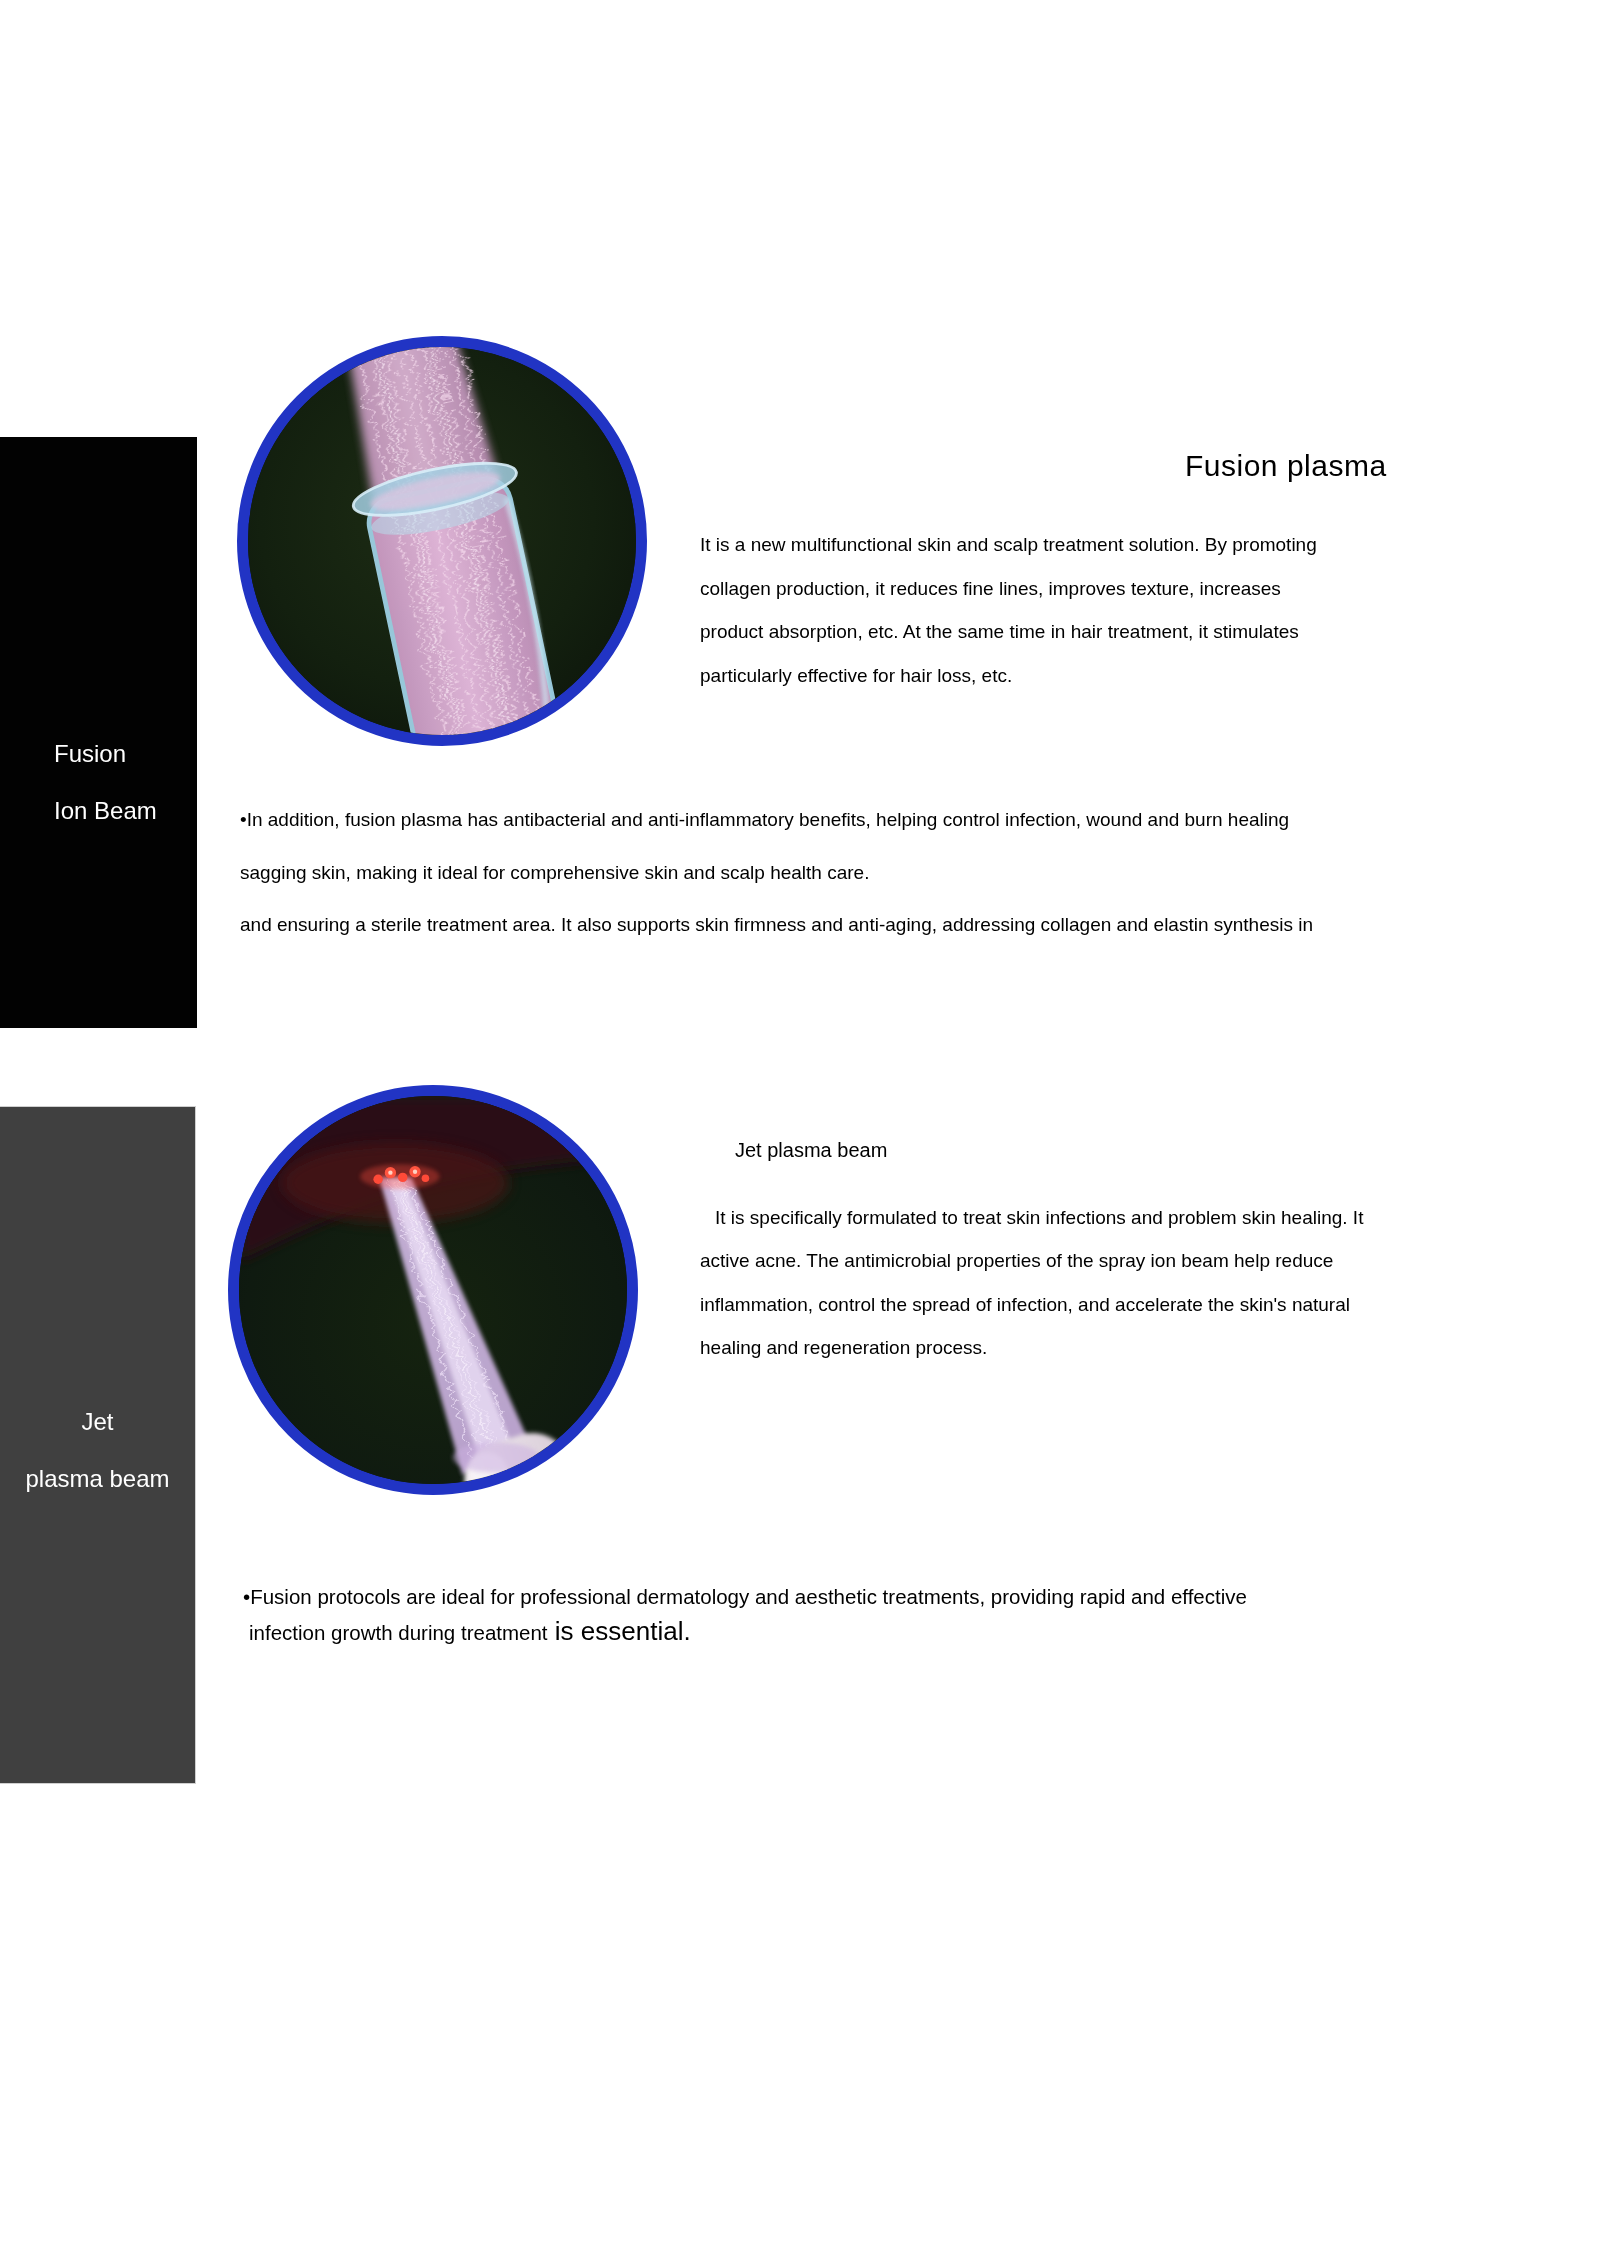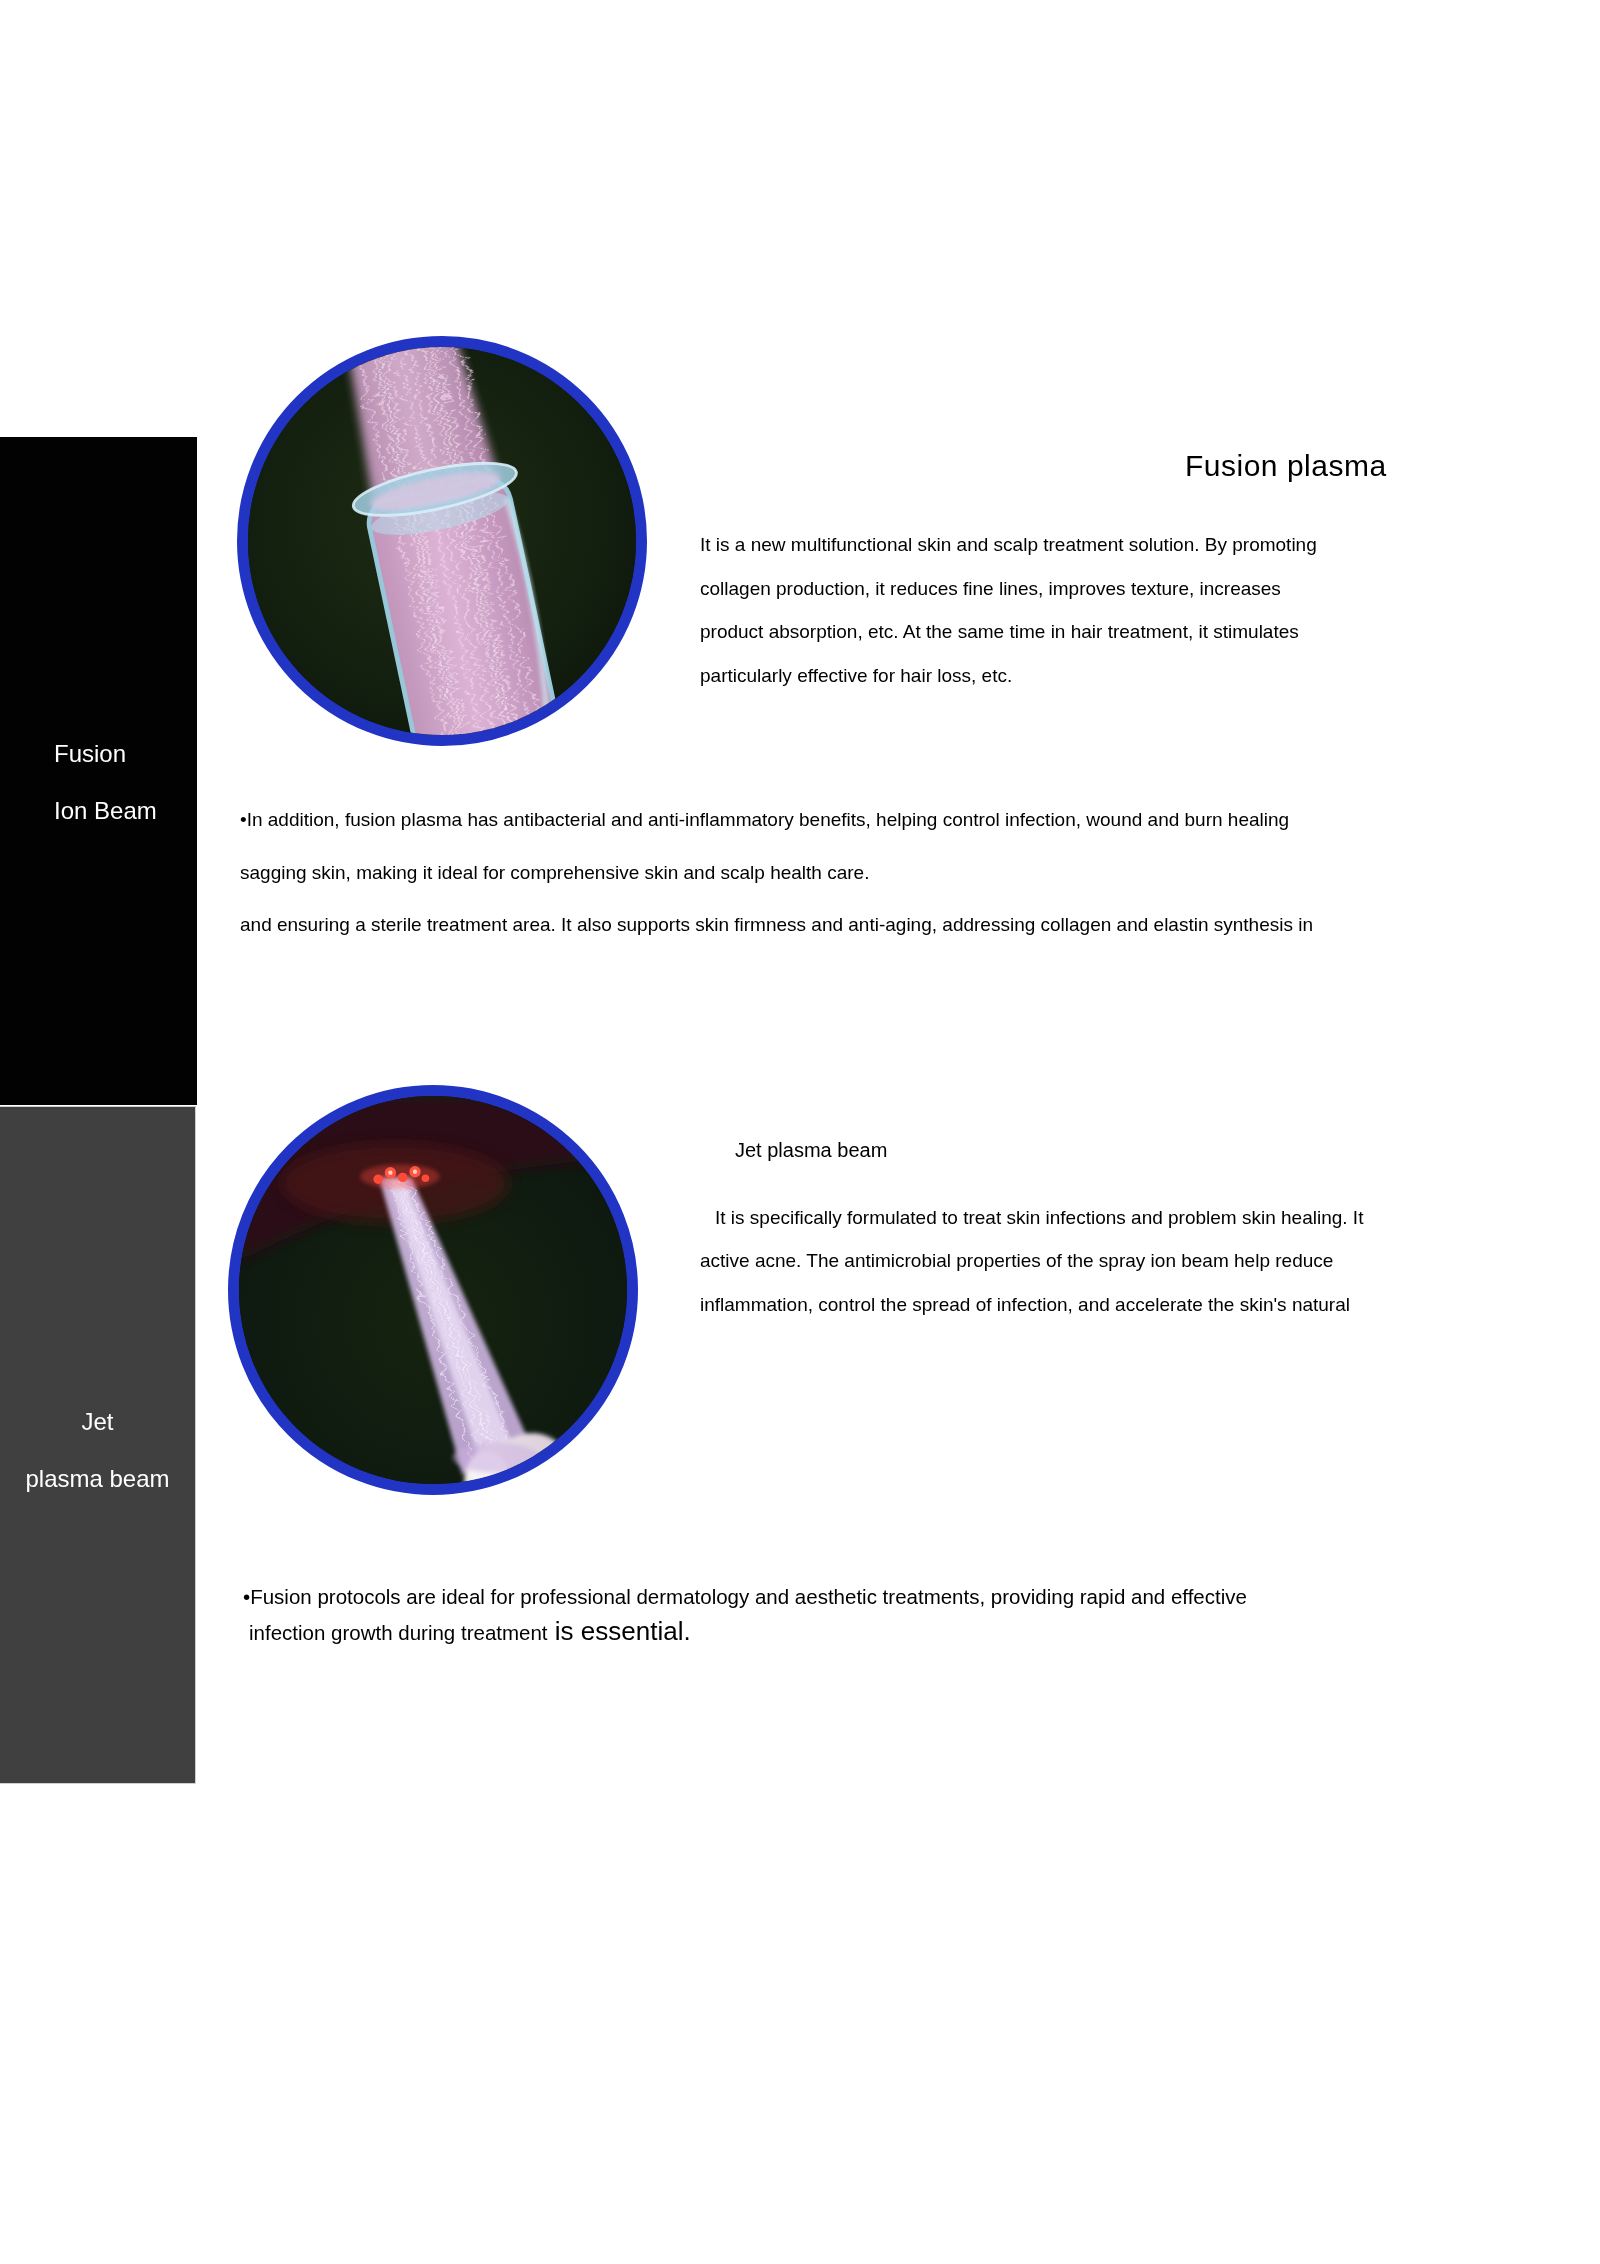--- a/index.html
+++ b/index.html
@@ -2,21 +2,21 @@
 <html><head>
 <meta charset="utf-8">
 <style>
   html,body{margin:0;padding:0;background:#ffffff;}
   .page{position:relative;width:1600px;height:2264px;background:#ffffff;overflow:hidden;
         font-family:"Liberation Sans", sans-serif;color:#000;}
   .abs{position:absolute;}
   .nw{white-space:nowrap;}
 
   
-  #sidebar-top{left:0;top:437px;width:197px;height:668px;background:#020202;}
+  #sidebar-top{left:0;top:437px;width:197px;height:591px;background:#020202;}
   #sidebar-bottom{left:0;top:1107px;width:195px;height:676px;background:#404040;box-shadow:0 0 0 1px #8886;}
   .side-label{position:absolute;width:100%;color:#fff;font-size:24px;line-height:57px;}
   #label-top{top:288px;padding-left:54px;box-sizing:border-box;text-align:left;}
   #label-bottom{top:286px;text-align:center;}
 
   
   .photo-circle{width:410px;height:410px;box-sizing:border-box;border:11px solid #2134c4;
                 border-radius:50%;overflow:hidden;background:#0c140b;}
   #circle1{left:237px;top:336px;}
   #circle2{left:228px;top:1085px;}
@@ -181,20 +181,21 @@
     <div class="nw">sagging skin, making it ideal for comprehensive skin and scalp health care.</div>
     <div class="nw">and ensuring a sterile treatment area. It also supports skin firmness and anti-aging, addressing collagen and elastin synthesis in</div>
   </div>
 
   <div class="abs nw" id="jet-heading">Jet plasma beam</div>
 
   <div class="abs" id="para2">
     <div class="nw first">It is specifically formulated to treat skin infections and problem skin healing. It</div>
     <div class="nw">active acne. The antimicrobial properties of the spray ion beam help reduce</div>
     <div class="nw">inflammation, control the spread of infection, and accelerate the skin's natural</div>
+    <div class="nw">healing and regeneration process.</div>
   </div>
 
   <div class="abs" id="closing">
     <div class="nw">•Fusion protocols are ideal for professional dermatology and aesthetic treatments, providing rapid and effective</div>
     <div class="nw indent2">
       <span>infection growth during treatment</span><span class="big"> is essential.</span>
     </div>
   </div>
 
 </div>

